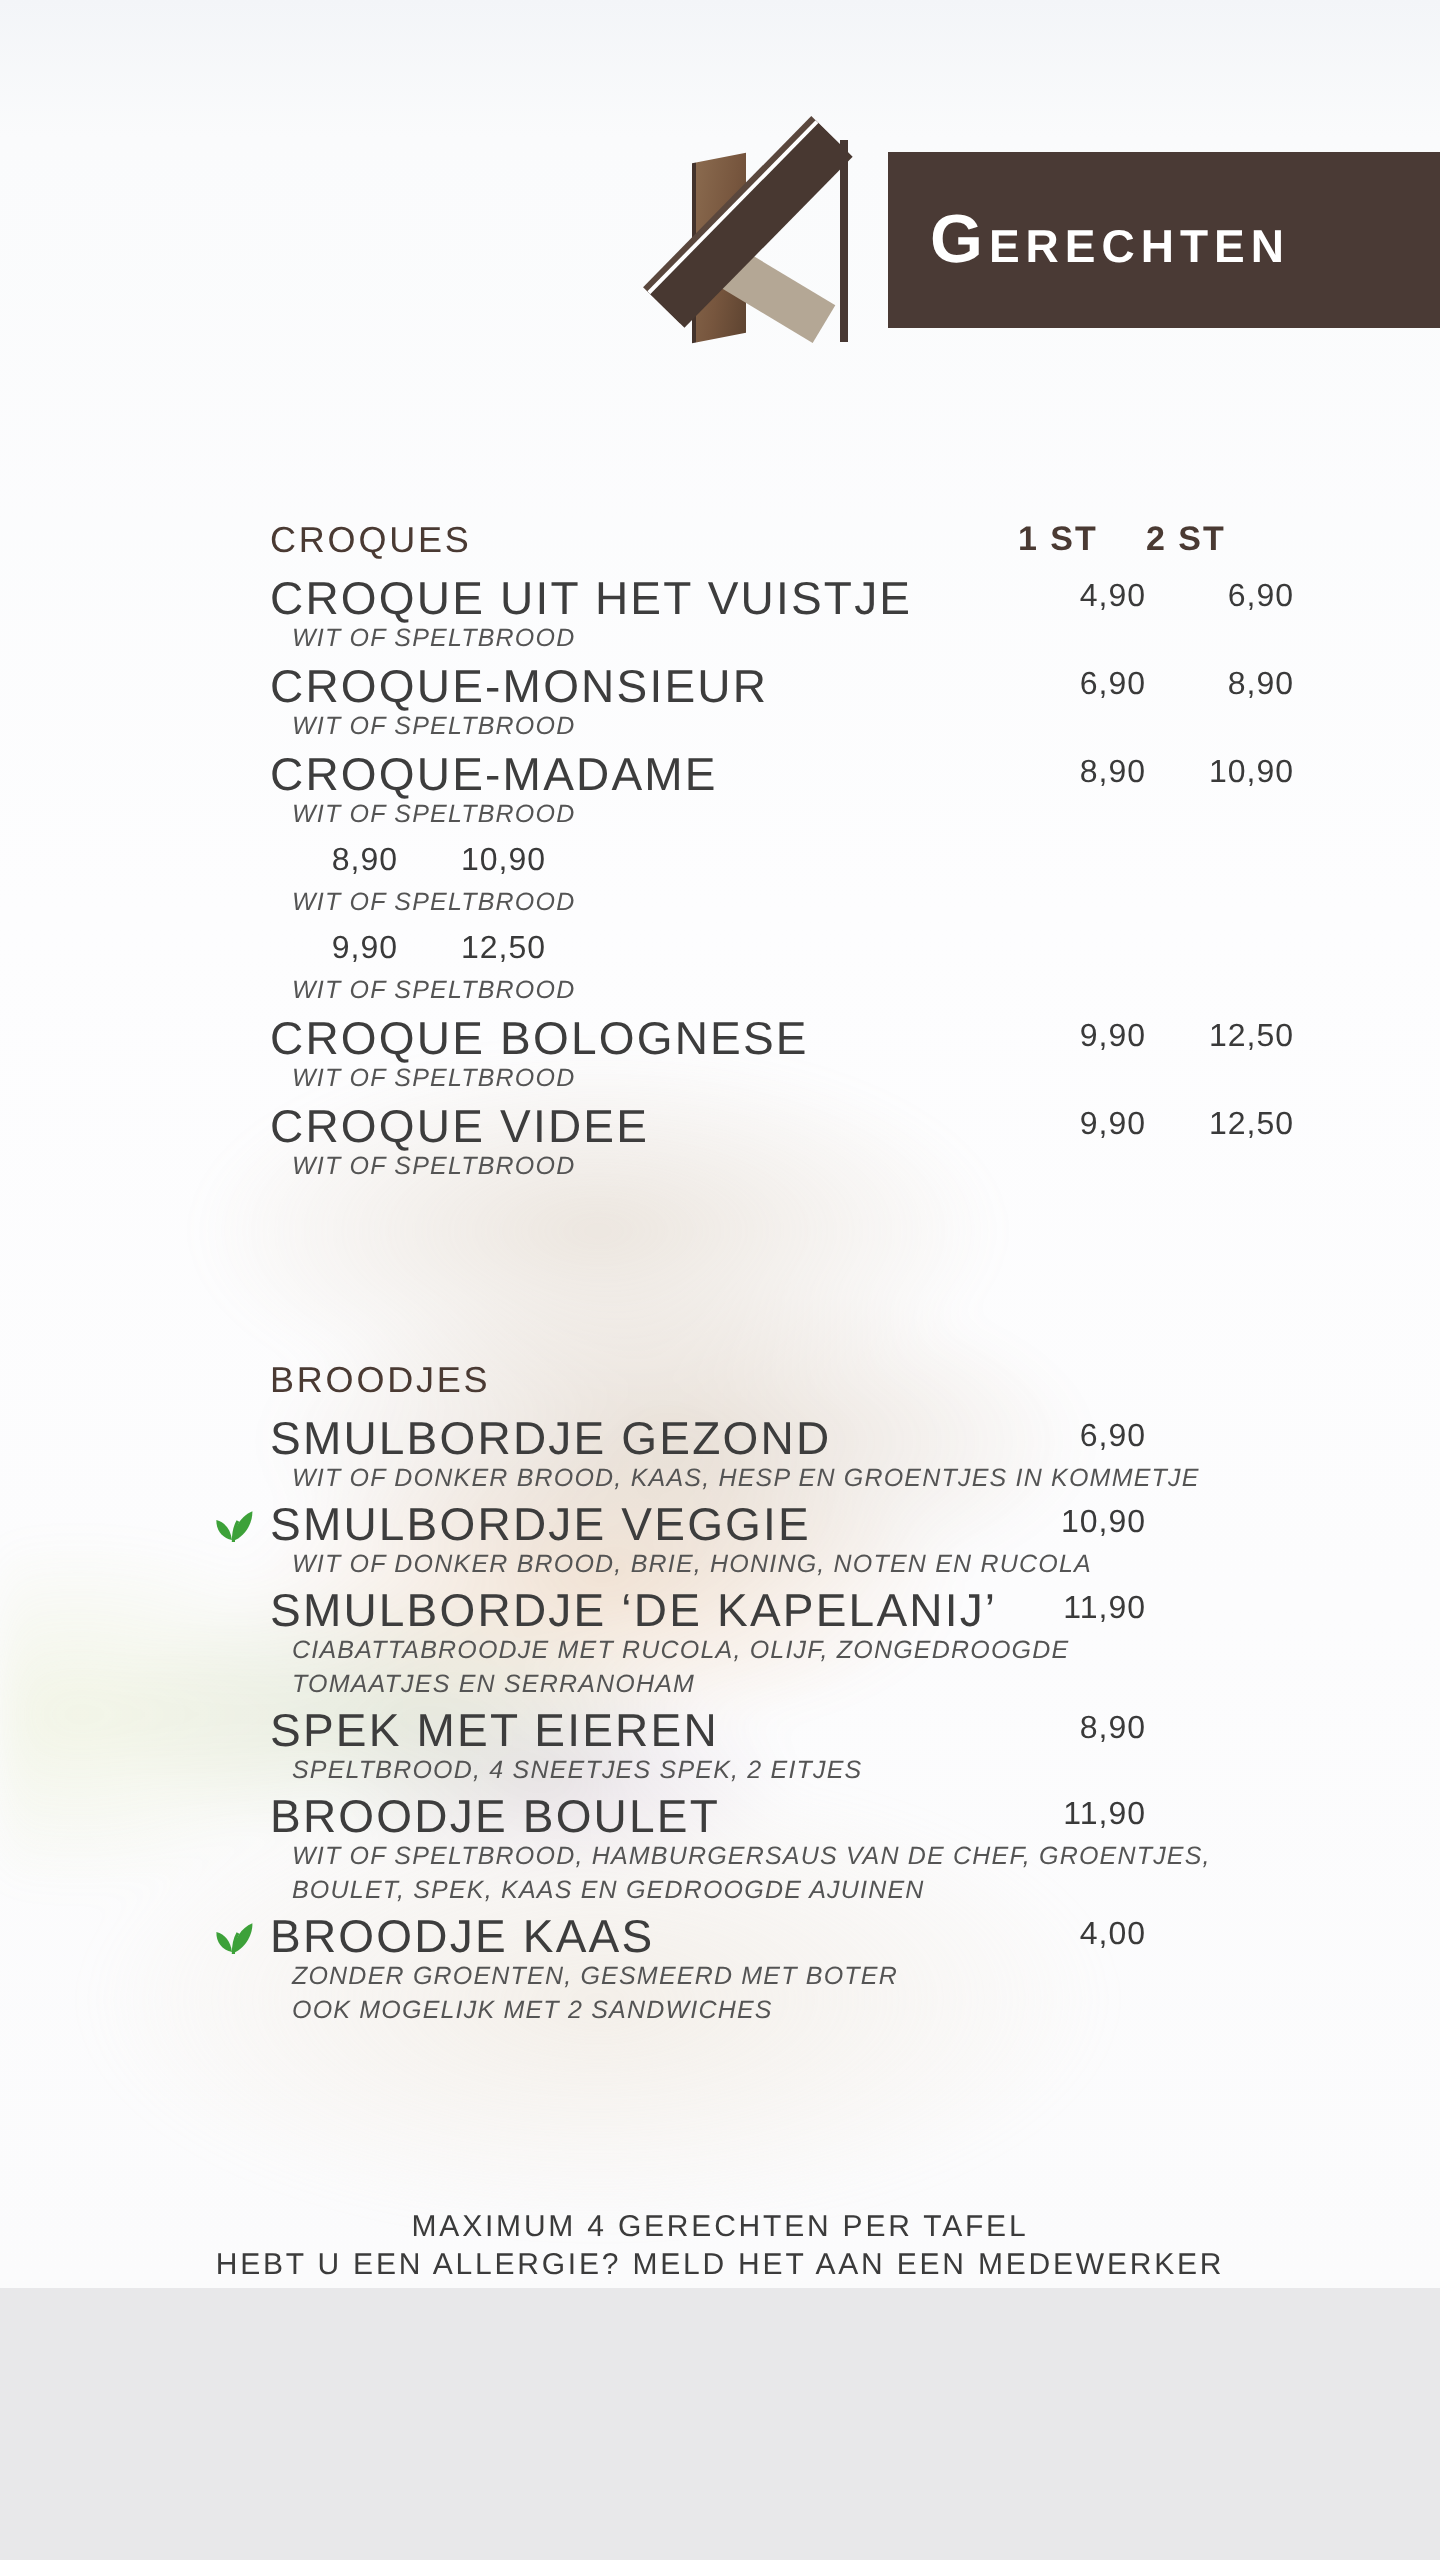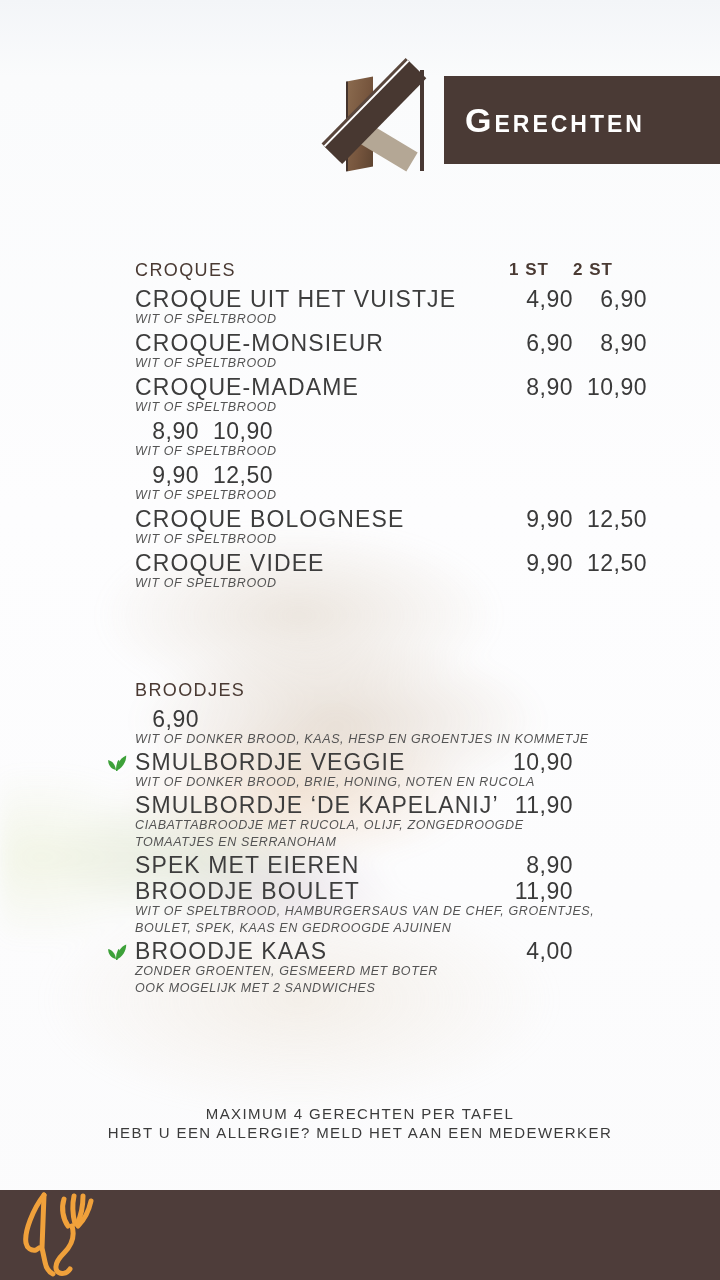--- a/index.html
+++ b/index.html
@@ -1,18 +1,18 @@
 <!DOCTYPE html>
 <html><head>
 <meta charset="utf-8">
 <style>
   * { margin:0; padding:0; box-sizing:border-box; }
   html,body { background:#e8e8ea; }
   .page {
-    position:relative; width:720px; height:1280px; overflow:hidden;
+    position:relative; width:720px; height:1144px; overflow:hidden;
     background:linear-gradient(180deg,#f3f5f8 0%, #fafbfc 6%, #fdfdfe 40%, #fbfbfc 100%);
     font-family:"Liberation Sans", sans-serif;
     -webkit-font-smoothing:antialiased;
   }
 
   
   .bg-photo {
     position:absolute; left:0; top:510px; width:650px; height:620px;
     background:
       radial-gradient(290px 130px at 46% 17%, rgba(197,176,150,.55), transparent 70%),
@@ -54,23 +54,23 @@
   .menu { position:absolute; left:135px; top:258px; width:512px; }
   .menu-section + .menu-section { margin-top:86px; }
   .sec-head { display:flex; line-height:24px; margin-bottom:5px; }
   .sec-name { flex:1; font-size:18px; font-weight:400; color:#4a3a33; letter-spacing:1.4px; }
   .colh { font-size:17px; font-weight:700; color:#4a3a33; text-align:left; letter-spacing:1px; }
   .col1h { width:64px; } .col2h { width:74px; }
   .menu-item { position:relative; margin-bottom:3px; }
   .menu-section:nth-child(2) .menu-item { margin-bottom:2px; }
   .name-row { display:flex; line-height:24px; }
   .item-name { flex:1; font-size:23px; color:#3d3d3d; letter-spacing:1.1px; white-space:nowrap; }
-  .price { width:64px; text-align:right; font-size:23px; color:#3a3a3a; letter-spacing:.5px; }
+  .price { width:64px; text-align:right; font-size:16px; color:#3a3a3a; letter-spacing:.5px; }
   .price.p2 { width:74px; }
-  .desc { font-size:12.5px; font-style:italic; color:#545454; letter-spacing:.6px; line-height:17px; white-space:nowrap; }
+  .desc { font-size:12.5px; font-style:italic; color:#545454; letter-spacing:.6px; line-height:17px; white-space:nowrap;margin-left:11px; }
   .leaf { position:absolute; left:-28px; top:3px; width:20px; height:19px; display:none; }
 
   
   .note { position:absolute; left:0; top:1104px; width:720px; text-align:center;
           font-size:15px; color:#3b3b3b; letter-spacing:1.4px; line-height:19px; }
   .credit { position:absolute; left:1px; top:1200px; font-size:17px; color:#b2b8ba; letter-spacing:.2px; }
   .bottom-bar { position:absolute; left:0; top:1190px; width:720px; height:90px; background:#4e3d3a; }
   .cutlery { position:absolute; left:14px; top:2px; }
 </style>
 </head>
@@ -185,20 +185,21 @@
     <section class="menu-section">
       <div class="sec-head">
         <span class="sec-name">BROODJES</span>
         <span class="colh col1h"></span>
         <span class="colh col2h"></span>
       </div>
       <div class="items">
     <div class="menu-item">
 
       <div class="name-row">
+        <span class="item-name">SMULBORDJE GEZOND</span>
         <span class="price p1">6,90</span>
         <span class="price p2"></span>
       </div>
       <div class="descs">
               <div class="desc">WIT OF DONKER BROOD, KAAS, HESP EN GROENTJES IN KOMMETJE</div>
             </div>
     </div>
 
     <div class="menu-item">
       <svg class="leaf" viewBox="0 0 20 19" style="display: block;">
@@ -229,20 +230,23 @@
             </div>
     </div>
 
     <div class="menu-item">
 
       <div class="name-row">
         <span class="item-name">SPEK MET EIEREN</span>
         <span class="price p1">8,90</span>
         <span class="price p2"></span>
       </div>
+      <div class="descs">
+              <div class="desc">SPELTBROOD, 4 SNEETJES SPEK, 2 EITJES</div>
+            </div>
     </div>
 
     <div class="menu-item">
 
       <div class="name-row">
         <span class="item-name">BROODJE BOULET</span>
         <span class="price p1">11,90</span>
         <span class="price p2"></span>
       </div>
       <div class="descs">

